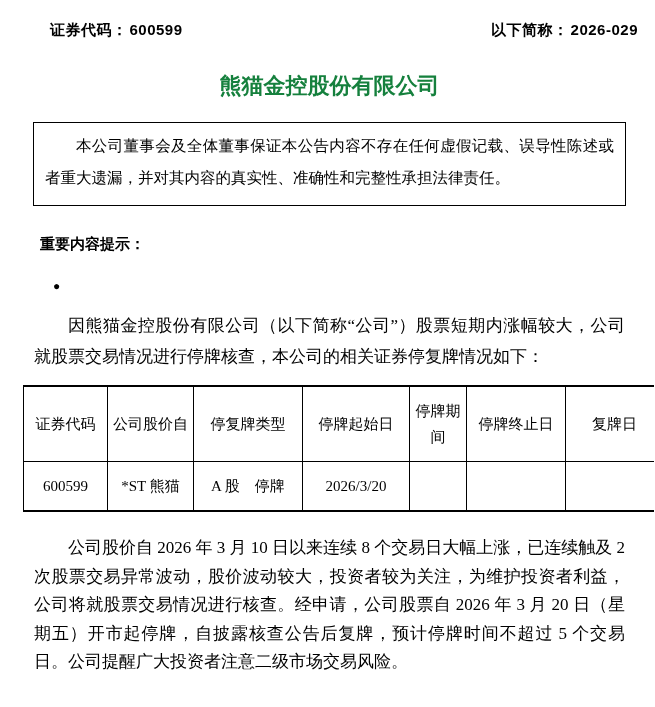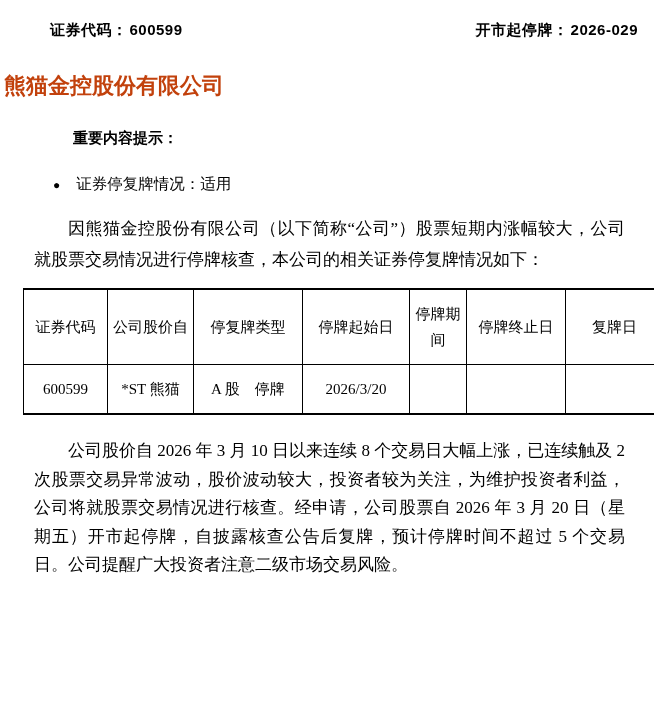--- a/index.html
+++ b/index.html
@@ -21,22 +21,22 @@
     justify-content: space-between;
     align-items: baseline;
     padding: 17px 16px 0 45px;
     font-family: "Liberation Sans", "DejaVu Sans", sans-serif;
     font-weight: 700;
     font-size: 15px;
     letter-spacing: 0.5px;
   }
   
   .doc-title {
-    text-align: left;
-    color: #c2410c;
+    text-align: center;
+    color: #15803d;
     font-family: "Liberation Sans", "DejaVu Sans", sans-serif;
     font-weight: 700;
     font-size: 22px;
     line-height: 26px;
   }
   .doc-title.first  { margin-top: 31px; }
   .doc-title.second { margin-top: 30px; }
   
   .declaration-box {
     margin: 22px 30px 0 30px;
@@ -44,21 +44,21 @@
     padding: 6px 10px 10px 10px;
   }
   .declaration-box p {
     text-indent: 2em;
     line-height: 32px;
     text-align: justify;
     font-size: 15.5px;
   }
   
   .notice-heading {
-    margin: 28px 0 0 69px;
+    margin: 28px 0 0 36px;
     font-family: "Liberation Sans", "DejaVu Sans", sans-serif;
     font-weight: 700;
     font-size: 15px;
   }
   .bullet-line {
     display: flex;
     align-items: center;
     margin: 23px 0 0 48px;
     font-size: 15.5px;
   }
@@ -101,31 +101,33 @@
   table.suspension thead tr { height: 75px; }
   table.suspension tbody tr { height: 50px; }
 </style>
 </head>
 <body>
 
 <div class="page">
 
   <div class="meta-row">
     <span class="meta-item"><span>证券代码：</span><span>600599</span></span>
-    <span class="meta-item"><span>开市起停牌：</span><span>2026-029</span></span>
+    <span class="meta-item"><span>以下简称：</span><span>2026-029</span></span>
   </div>
 
   <div class="doc-title first">熊猫金控股份有限公司</div>
 
+  <div class="declaration-box">
+    <p>本公司董事会及全体董事保证本公告内容不存在任何虚假记载、误导性陈述或者重大遗漏，并对其内容的真实性、准确性和完整性承担法律责任。</p>
+  </div>
 
   <div class="notice-heading">重要内容提示：</div>
 
   <div class="bullet-line">
     <span class="bullet">●</span>
-    <span>证券停复牌情况：适用</span>
   </div>
 
   <p class="para">因熊猫金控股份有限公司（以下简称“公司”）股票短期内涨幅较大，公司就股票交易情况进行停牌核查，本公司的相关证券停复牌情况如下：</p>
 
   <table class="suspension">
     <colgroup>
       <col style="width:84px">
         <col style="width:86px">
         <col style="width:109px">
         <col style="width:107px">

